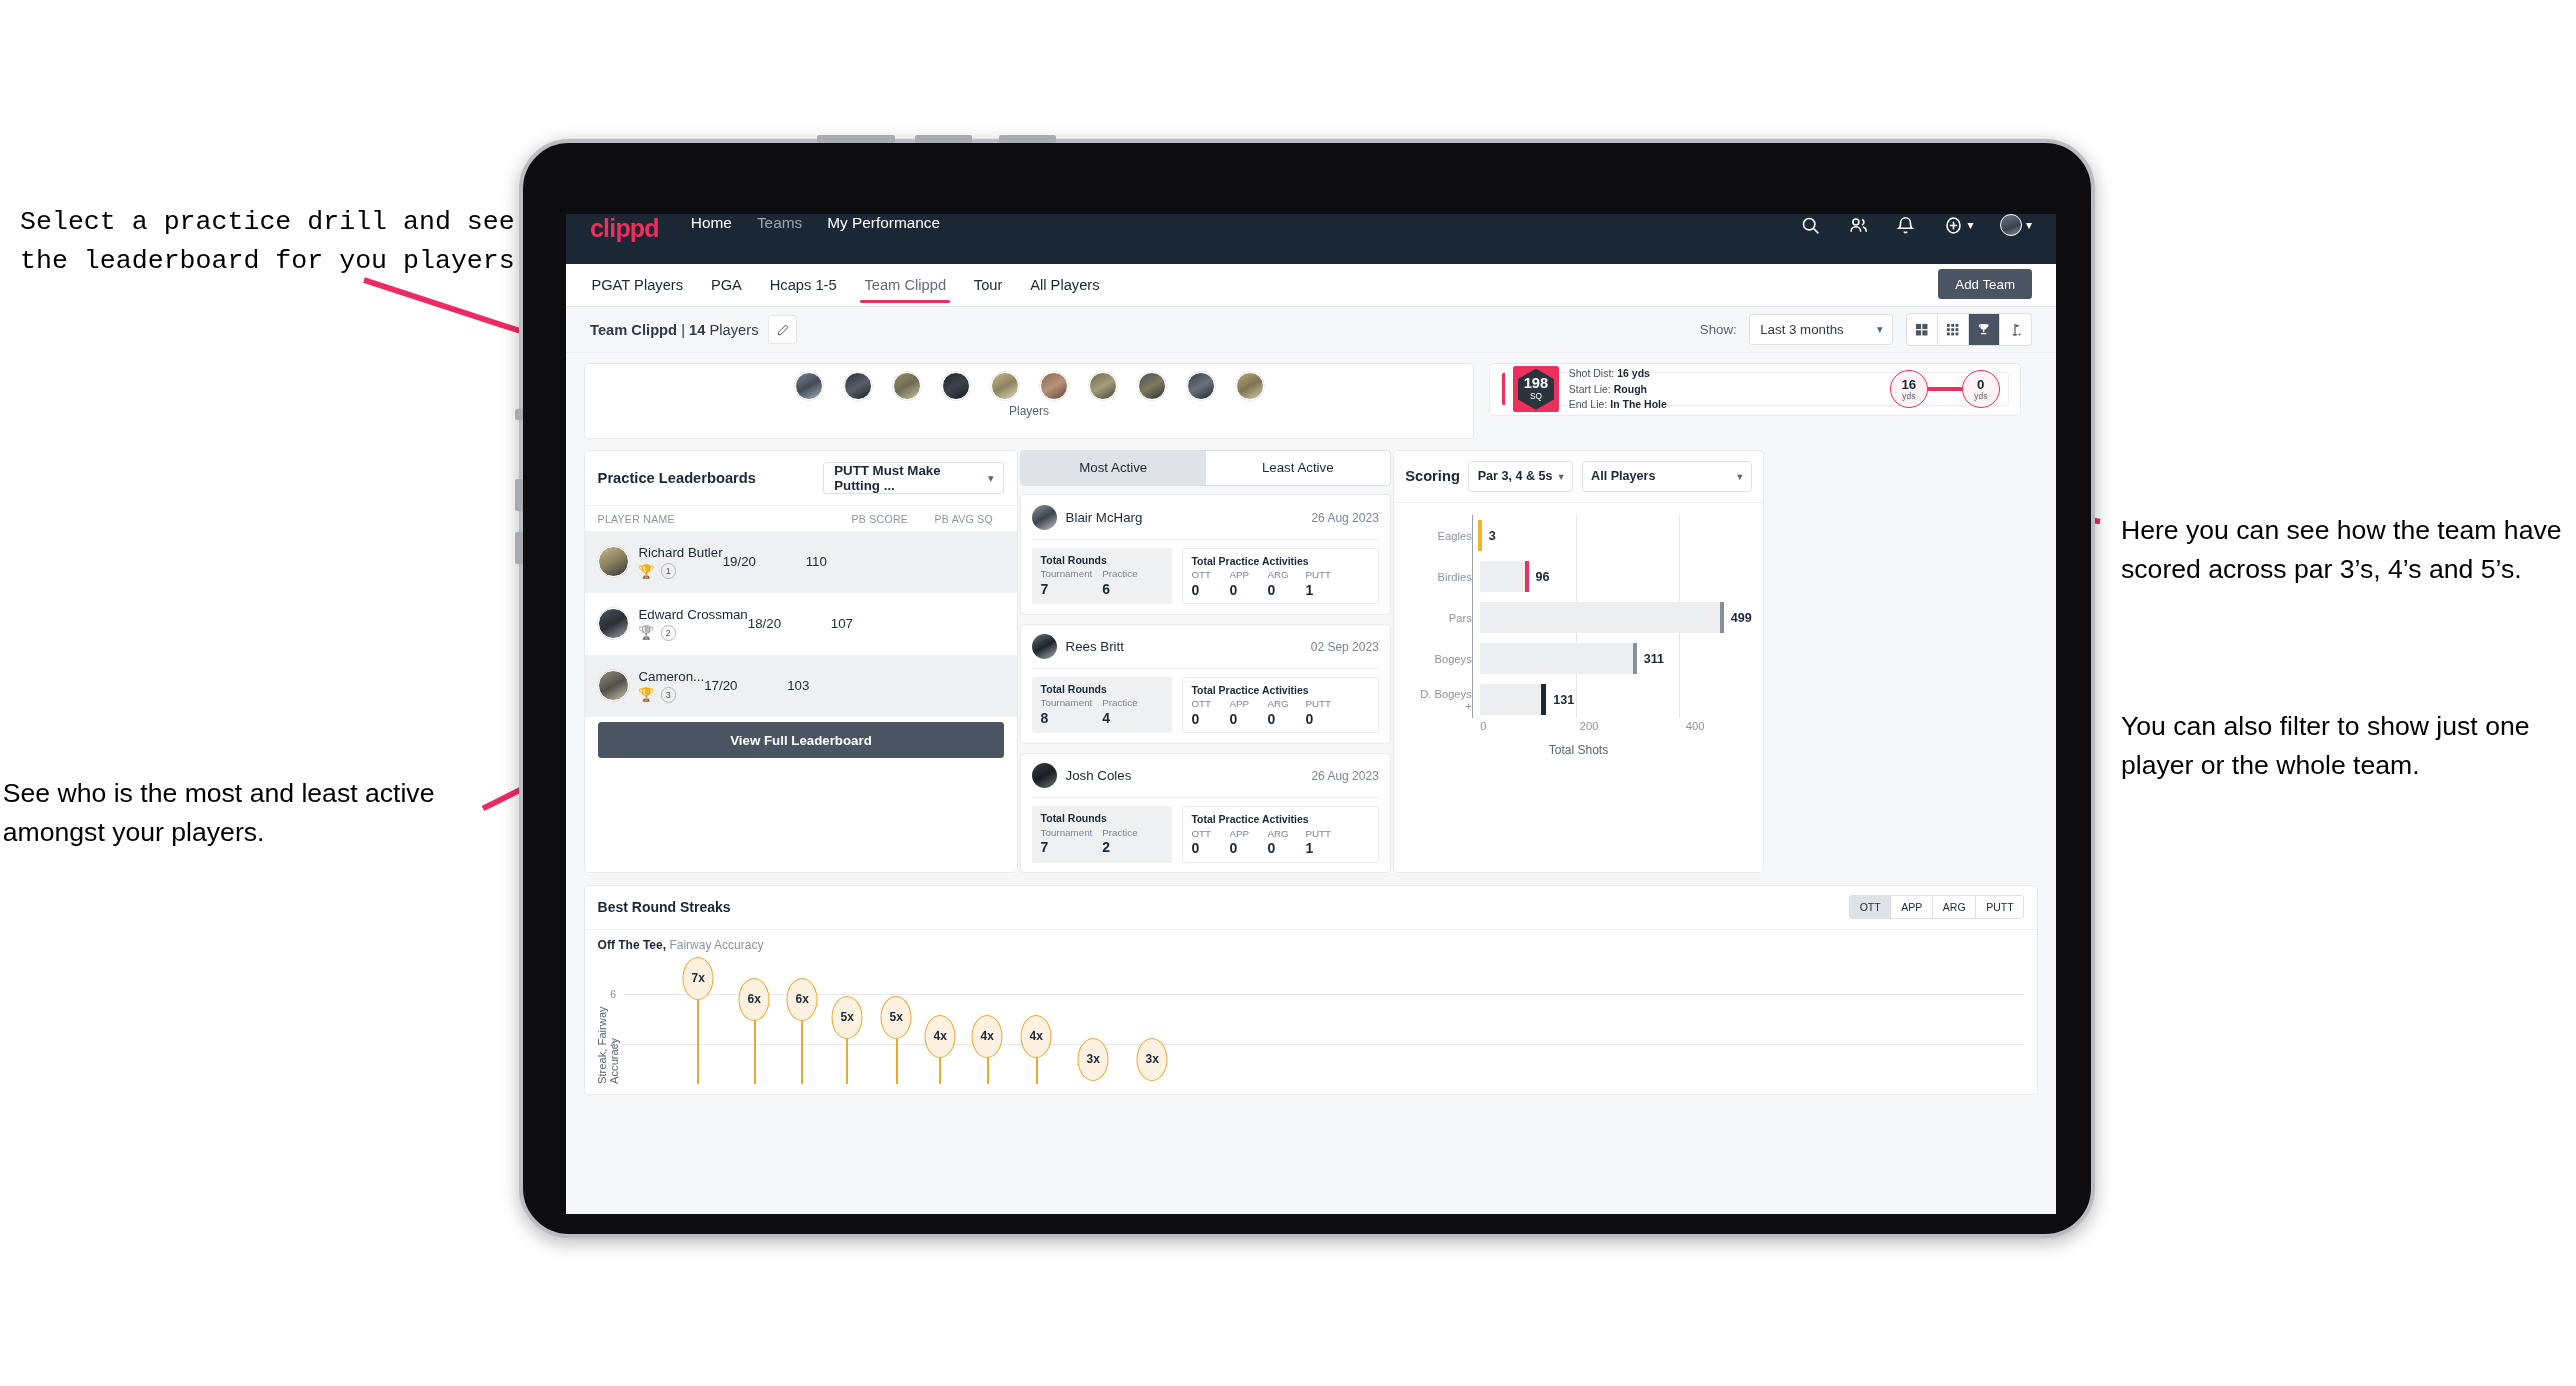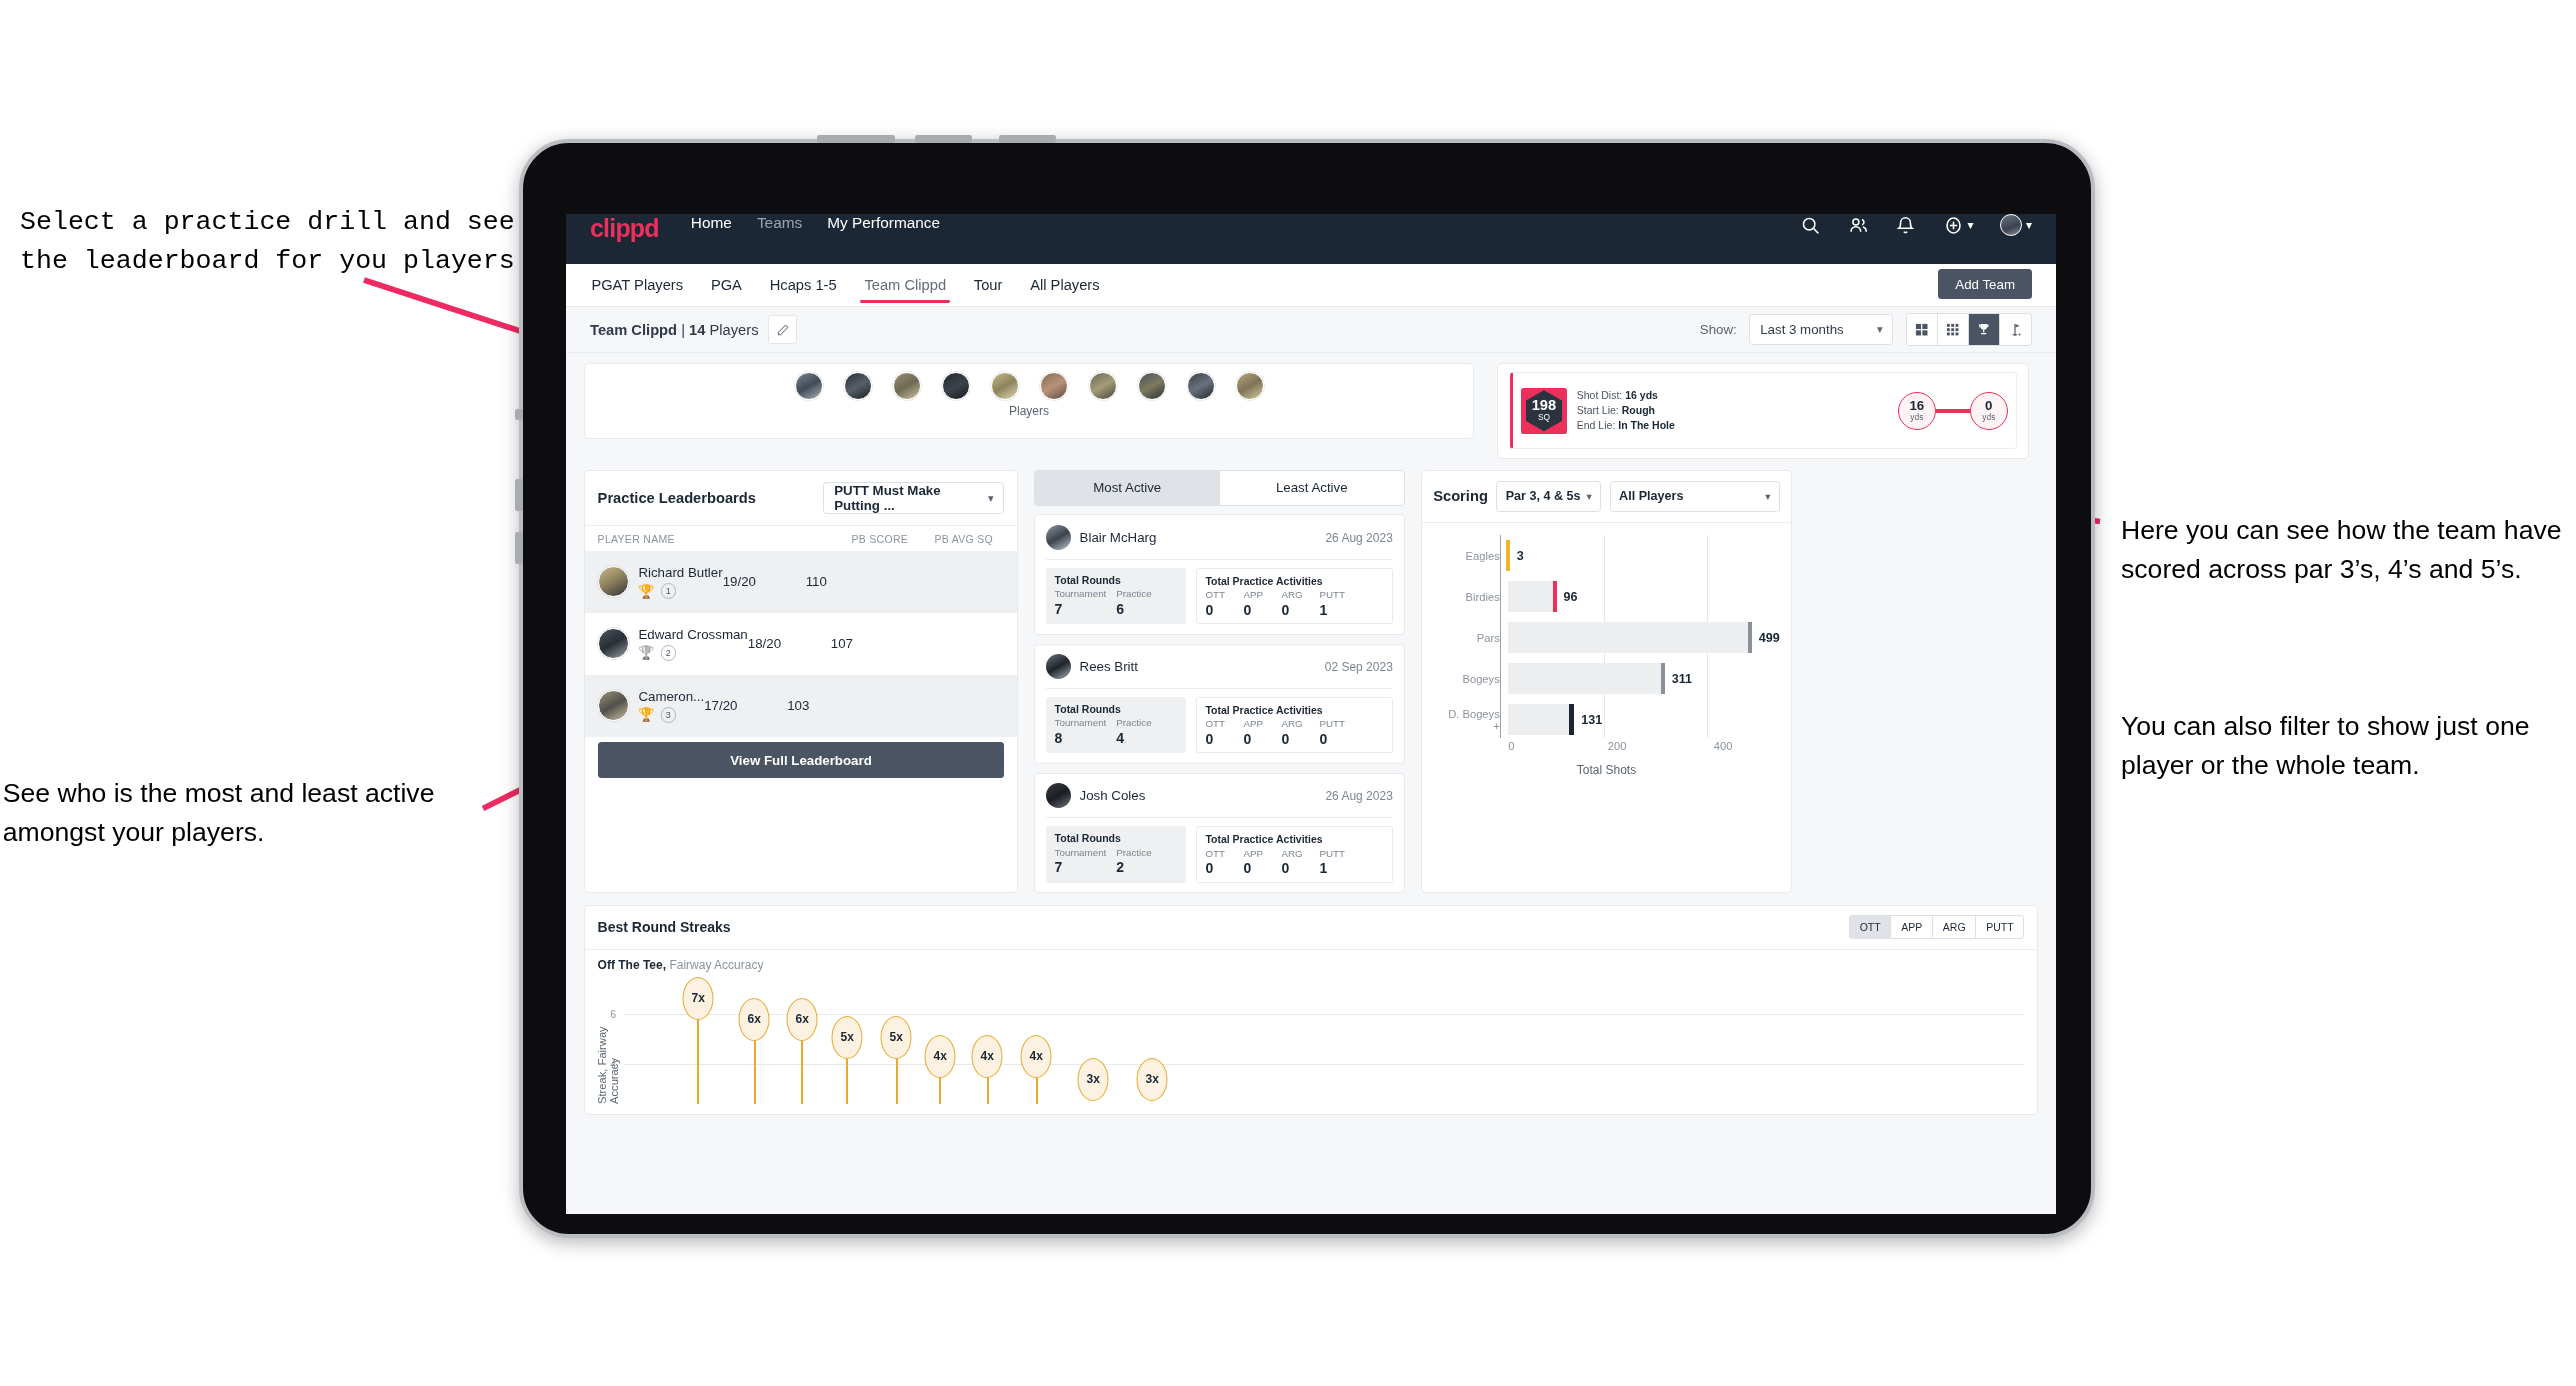--- a/index.html
+++ b/index.html
@@ -133,41 +133,41 @@
   
   #content { padding: 0 18px; }
   .card { background:#fff; border:0.7px solid #e7e9ec; border-radius:4.9px; }
 
   #row-top { display:flex; gap: 15.4px; margin-top: 9.8px; }
   #players-card { width: 890px; height: 76px; position:relative; overflow:hidden; }
   #avatars { display:flex; gap: 21px; justify-content:center; padding-top: 8.4px; }
   .pav { width: 28px; height: 28px; border-radius:50%; border:1px solid #fff; box-shadow:0 0 0 0.7px #dfe2e6; }
   #players-label { text-align:center; font-size:12px; color:#5a6472; margin-top: 4.2px; }
 
-  #shot-card { width: 532px; height: 96px; padding: 8.4px 11.2px; overflow:hidden;margin-left:8px; }
+  #shot-card { width: 532px; height: 53px; padding: 8.4px 11.2px; overflow:hidden; }
   #shot-inner { display:flex; align-items:center; height: 100%; border:0.7px solid #eceef1; border-radius:3.5px; border-left: 3.5px solid #ed2f5b; padding: 5.6px 8.4px; }
   #sq-badge {
     width:46px; height:46px; background:#ed2f5b; border-radius:2.8px;
     display:flex; align-items:center; justify-content:center; position:relative; flex:0 0 auto;
   }
   #sq-hex { width:36px;height:41px;background:#2b333f;
     clip-path: polygon(50% 0,100% 25%,100% 75%,50% 100%,0 75%,0 25%);
     display:flex;flex-direction:column;align-items:center;justify-content:center;color:#fff;}
   #sq-hex .n { font-size:14.7px;font-weight:700;line-height:1; }
   #sq-hex .s { font-size:8.4px;line-height:1.4; }
   #shot-lines { margin-left:9.8px; font-size:10.5px; line-height:1.45; color:#4a5462; }
   #shot-lines b { color:#1b2735; }
   #dist-vis { margin-left:auto; display:flex; align-items:center; }
   .dist-circ { width:38px;height:38px;border-radius:50%;border:1.4px solid #ed2f5b;background:#fdf3f5;
     display:flex;flex-direction:column;align-items:center;justify-content:center;}
   .dist-circ .v { font-size:13.3px; font-weight:700; color:#1b2735; line-height:1; }
   .dist-circ .u { font-size:8.4px; color:#5a6472; }
   #dist-bar { width:34px; height:4.2px; background:#ed2f5b; }
 
-  #row-mid { display:flex; gap: 16px; margin-top: 11.2px; }
+  #row-mid { display:flex; gap: 2px; margin-top: 11.2px; }
 
   
   #lb-card { width: 434px; }
   #lb-head { display:flex; align-items:center; padding: 11.2px 12.6px; }
   #lb-title { font-size: 14.7px; font-weight:700; color:#1b2735; }
   #drill-select {
     margin-left:auto; width:181px; height:32px; background:#fff;
     border:0.7px solid #dcdfe4; border-radius:3.5px;
     display:flex;align-items:center;padding:0 9.8px;font-size:13.3px;color:#1b2735;font-weight:700;
   }

